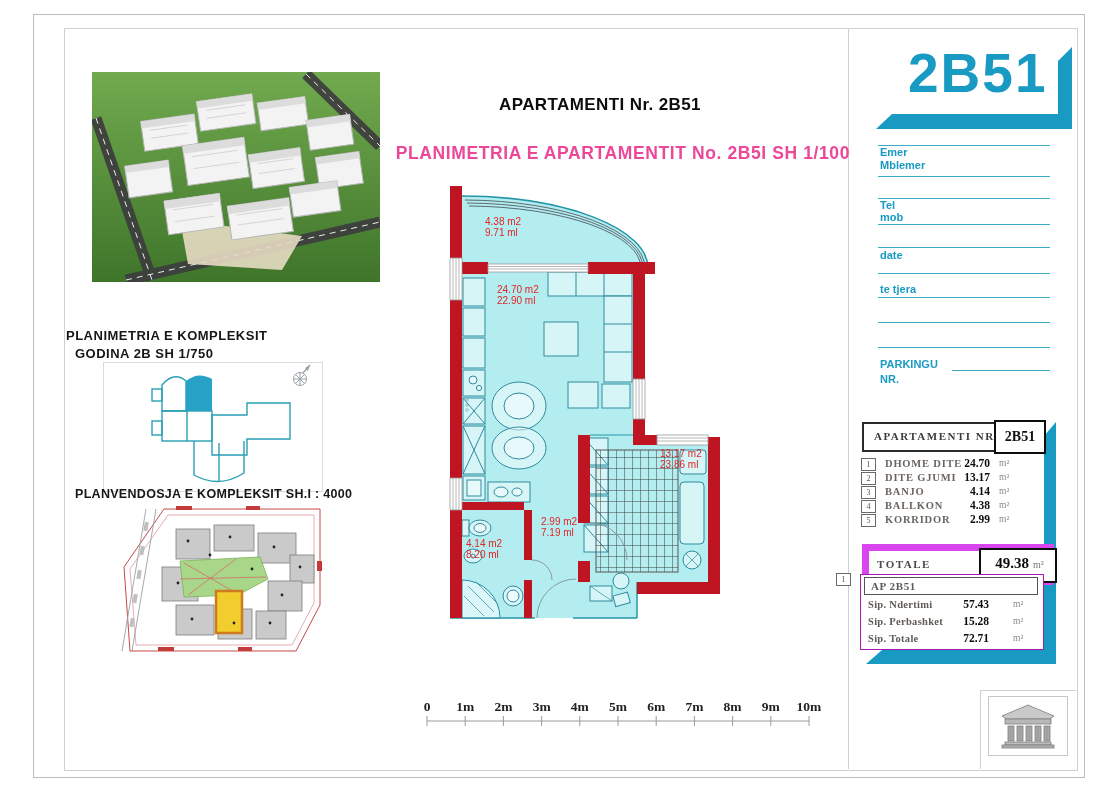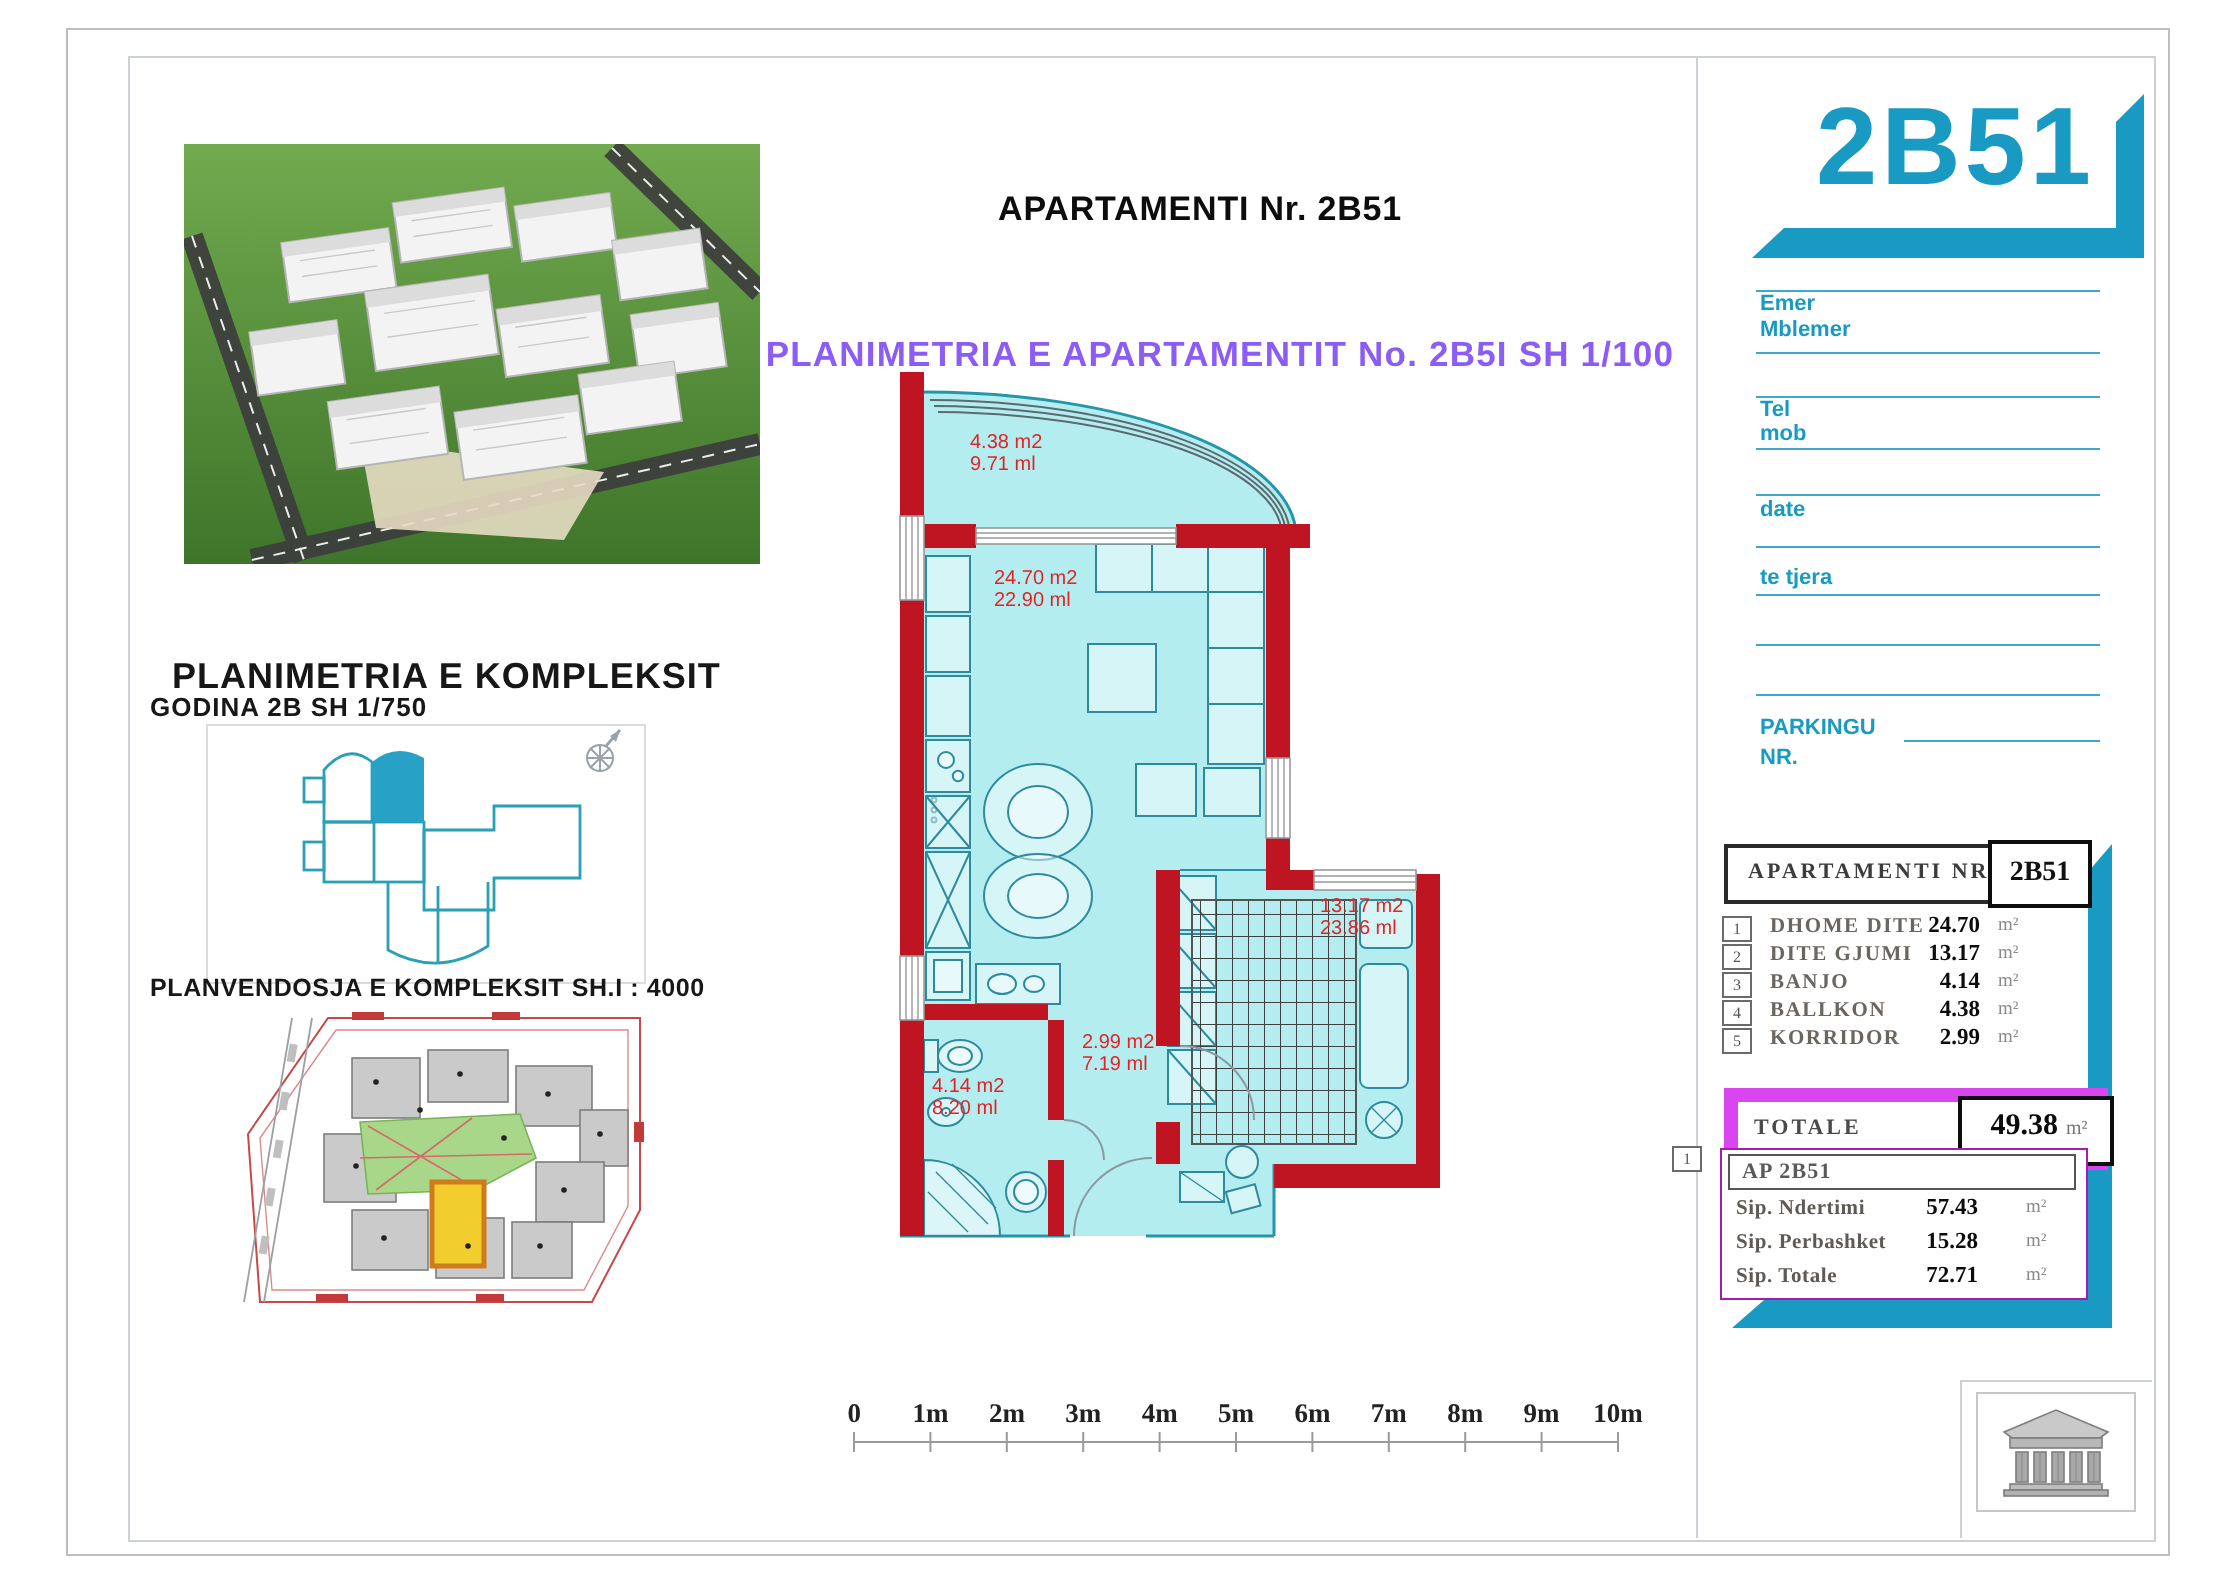--- a/index.html
+++ b/index.html
@@ -5,21 +5,21 @@
   html,body{margin:0;padding:0;background:#ffffff;}
   body{width:1115px;height:790px;position:relative;overflow:hidden;
        font-family:"Liberation Sans",sans-serif;color:#111;}
   .abs{position:absolute;}
   .frame{position:absolute;border:1px solid #b9bec2;}
   .frame2{position:absolute;border:1px solid #ccd1d5;}
   .vline{position:absolute;width:0;border-left:1px solid #ccd1d5;}
   .hline{position:absolute;height:0;border-top:1px solid #ccd1d5;}
 
   .title1{position:absolute;font-weight:bold;font-size:17px;letter-spacing:.4px;text-align:center;color:#0d0d0d;}
-  .title2{position:absolute;font-weight:bold;font-size:17.5px;letter-spacing:.6px;text-align:center;color:#8b5cf6;margin-top:24px;}
+  .title2{position:absolute;font-weight:bold;font-size:17.5px;letter-spacing:.6px;text-align:right;color:#ec4899;}
 
   .stencil{position:absolute;font-weight:bold;color:#171717;letter-spacing:.5px;}
 
   .badge-text{position:absolute;font-weight:bold;font-size:55px;letter-spacing:2px;color:#189ac2;line-height:60px;}
 
   .form-line{position:absolute;height:0;border-top:1px solid #3aabca;width:172px;left:878px;}
   .form-label{position:absolute;left:880px;color:#189ac2;font-weight:bold;font-size:11px;line-height:12px;}
 
   .room-label{position:absolute;color:#e02525;font-weight:normal;font-size:10px;line-height:11px;white-space:nowrap;}
   .tbl-hdr-box{position:absolute;left:4px;top:6px;width:178px;height:26px;border:2px solid #2a2a2a;background:#fff;}
@@ -143,21 +143,21 @@
   <div class="form-line" style="top:297px;"></div>
 
   <div class="form-line" style="top:322px;"></div>
   <div class="form-line" style="top:347px;"></div>
 
   <div class="form-label" style="top:358px;">PARKINGU</div>
   <div class="form-line" style="top:370px;left:952px;width:98px;"></div>
   <div class="form-label" style="top:373px;">NR.</div>
 </div>
 
-<div class="stencil" style="left:86px;top:328px;font-size:18px;">PLANIMETRIA E KOMPLEKSIT</div>
+<div class="stencil" style="left:66px;top:328px;font-size:13px;">PLANIMETRIA E KOMPLEKSIT</div>
 <div class="stencil" style="left:75px;top:346px;font-size:13px;">GODINA 2B  SH 1/750</div>
 
 <div class="complex-box">
   <svg width="218" height="128" viewBox="0 0 218 128">
     <g stroke="#2aa0b4" stroke-width="1.4" fill="none">
       <path d="M58,48 L58,22 Q70,8 82,18 L82,48 Z"></path>
       <rect x="48" y="26" width="10" height="12"></rect>
       <rect x="48" y="58" width="10" height="14"></rect>
       <rect x="58" y="48" width="50" height="30"></rect>
       <path d="M108,52 L143,52 L143,40 L186,40 L186,76 L143,76 L143,92 L108,92 Z"></path>

